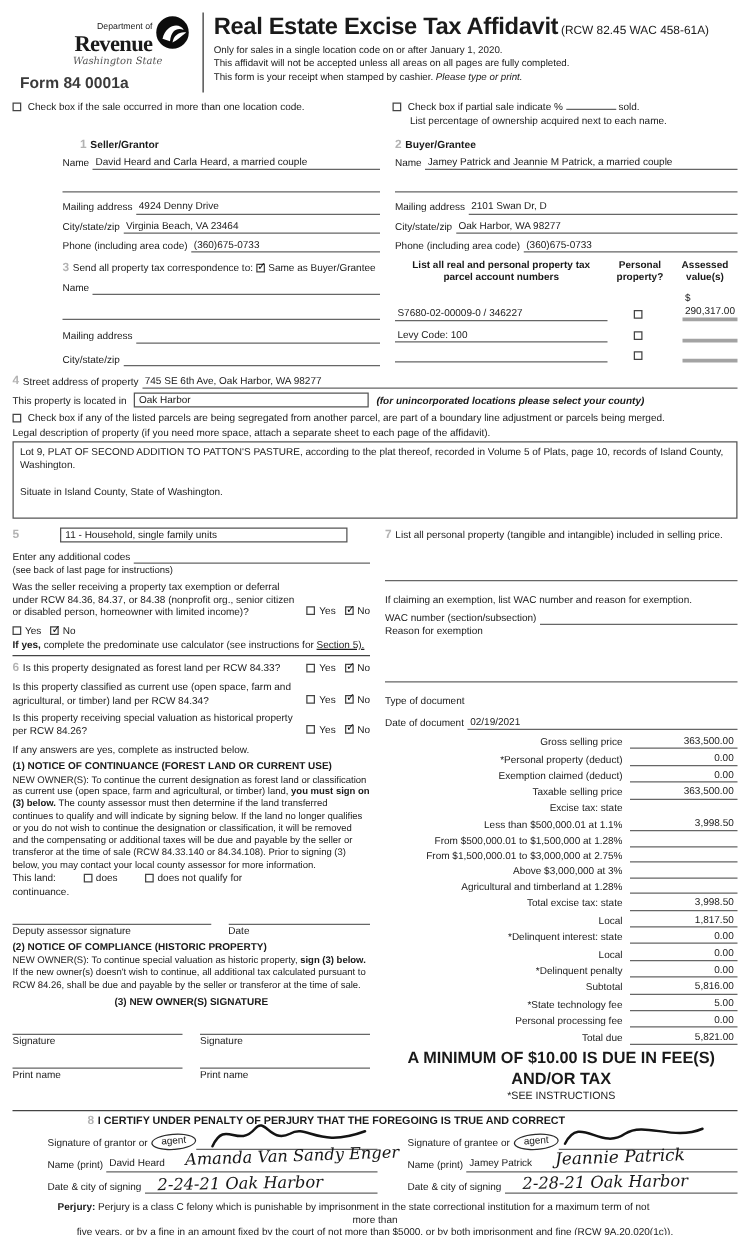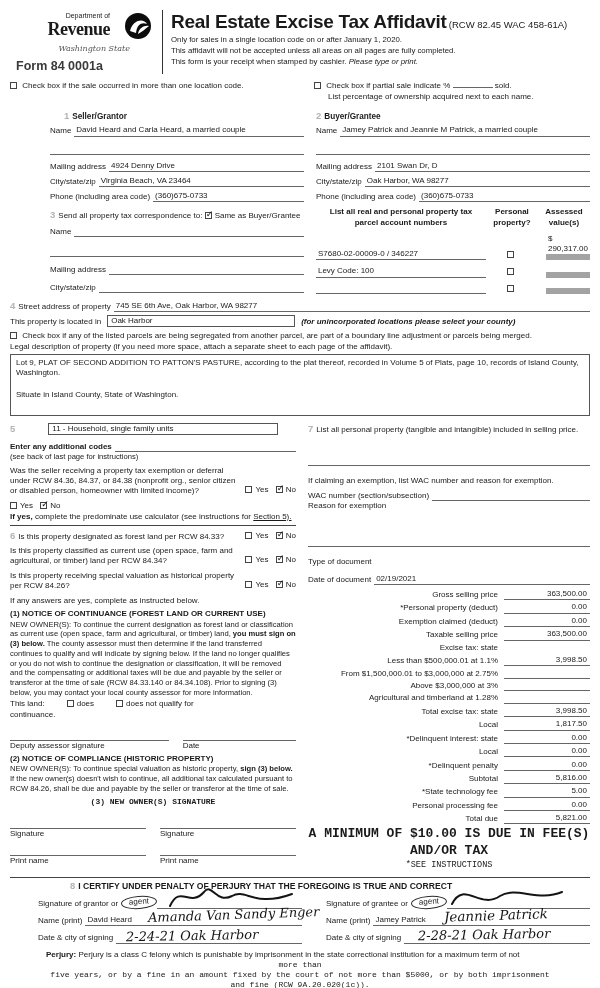--- a/index.html
+++ b/index.html
@@ -3,21 +3,21 @@
 <meta charset="utf-8">
 <style>
   * { box-sizing: border-box; margin: 0; padding: 0; }
   body { background:#e8e8e8; font-family:"Liberation Sans", sans-serif; }
   .page { position:relative; width:600px; height:988px; background:#ffffff; margin:0 auto;
           color:#1a1a1a; font-size:8px; line-height:1.28; padding:8px 10px; overflow:hidden; }
 
   
   .header { display:flex; align-items:flex-start; }
   .hdr-left { width:148px; padding-top:4px; }
-  .logo-row { display:flex; justify-content:flex-end; gap:14px; padding-right:6px; }
+  .logo-row { display:flex; align-items:flex-end; justify-content:flex-end; gap:2px; padding-right:6px; }
   .dept { font-size:7px; text-align:right; }
   .rev { font-family:"Liberation Serif", serif; font-weight:bold; font-size:18px; letter-spacing:-0.5px; line-height:0.9; }
   .wa-script { font-family:"DejaVu Serif", serif; font-style:italic; font-size:8px; color:#555; text-align:right; padding-right:28px; margin-top:1px; }
   .form-no { font-weight:bold; font-size:12.5px; color:#3a3a3a; margin-top:4px; padding-left:6px; }
   .hdr-div { border-left:1.5px solid #333; align-self:stretch; margin:2px 8px 0 4px; }
   .hdr-right { flex:1; padding-top:2px; }
   .title { font-size:19px; font-weight:bold; letter-spacing:-0.3px; }
   .title-rcw { font-size:9.5px; }
   .note { font-size:7.8px; margin-top:1px; }
 
@@ -33,40 +33,40 @@
   .cb { display:inline-block; width:7px; height:7px; border:1px solid #444; vertical-align:-1px; margin-right:3px;
         position:relative; background:#fff; flex:none; }
   .cb .tick { position:absolute; left:0px; top:-3px; font-size:9px; color:#111; line-height:1; }
 
   .cols { display:flex; gap:12px; }
   .colL { width:286px; }
   .colR { flex:1; }
   .prow { display:flex; align-items:flex-end; margin-top:6px; }
   .pc1 { width:170px; border-bottom:1px solid #666; padding:0 2px; min-height:9px; }
   .pc2 { width:52px; text-align:center; }
-  .pc3 { flex:1; border-bottom:6px solid #a3a3a3; padding:0 2px; min-height:9px; text-align:left; margin-left:8px; }
+  .pc3 { flex:1; border-bottom:3px solid #a3a3a3; padding:0 2px; min-height:9px; text-align:left; margin-left:8px; }
   .phead { display:flex; font-weight:bold; text-align:center; margin-top:5px; }
   .phead .h1 { width:170px; } .phead .h2 { width:52px; } .phead .h3 { flex:1; }
 
   .legalbox { border:1px solid #555; padding:3px 5px; min-height:62px; margin-top:1px; }
   .locbox { border:1px solid #555; width:188px; padding:0 3px; min-height:11px; display:inline-block; }
 
   
   .trow { display:flex; align-items:flex-end; margin-top:2.2px; }
   .tlbl { flex:1; text-align:right; padding-right:6px; white-space:nowrap; }
   .tval { width:86px; border-bottom:1px solid #666; text-align:right; padding:0 3px; min-height:9.5px; }
   .tval.noline { border-bottom:none; }
 
   .qrow { display:flex; align-items:flex-end; margin-top:4px; }
   .qtxt { flex:1; padding-right:4px; }
   .qyn { white-space:nowrap; padding-bottom:1px; }
 
   .hw { font-family:"DejaVu Serif", serif; font-style:italic; color:#161616; }
   .circle-word { display:inline-block; border:1.2px solid #2a2a2a; border-radius:50%; padding:0 7px 1px 7px; transform:rotate(-4deg); }
-  .center { text-align:center;font-family:Liberation Mono, monospace; }
+  .center { text-align:center; }
   .rule { border-top:1px solid #444; }
   .smallcap { font-size:7.6px; }
 </style>
 </head>
 <body>
 
 <div class="page">
 
   <div class="header">
     <div class="hdr-left">
@@ -236,21 +236,21 @@
       <div style="margin-top:12px;">Situate in Island County, State of Washington.</div>
     </div>
   </div>
 
   <div class="cols" style="margin-top:7px;">
     <div class="colL">
       <div style="display:flex; align-items:flex-start; gap:6px;">
         <span class="sec-num">5</span>
         <span class="locbox" style="width:230px; margin-left:24px;">11 - Household, single family units</span>
       </div>
-      <div class="f" style="margin-top:7px;font-weight:bold;">
+      <div class="f" style="margin-top:7px;">
         <span class="l">Enter any additional codes</span>
         <span class="u blank"></span>
       </div>
       <div class="smallcap">(see back of last page for instructions)</div>
 
       <div class="qrow">
         <span class="qtxt">Was the seller receiving a property tax exemption or deferral under RCW 84.36, 84.37, or 84.38 (nonprofit org., senior citizen or disabled person, homeowner with limited income)?</span>
         <span class="qyn">
           <span class="cb"></span><span>Yes</span>
           <span class="cb" style="margin-left:5px;"><span class="tick">✓</span></span><span>No</span>
@@ -377,20 +377,24 @@
             <span class="tlbl">Taxable selling price</span>
             <span class="tval">363,500.00</span>
           </div>
         <div class="trow">
             <span class="tlbl">Excise tax: state</span>
             <span class="tval noline"></span>
           </div>
         <div class="trow">
             <span class="tlbl">Less than $500,000.01 at 1.1%</span>
             <span class="tval">3,998.50</span>
+          </div>
+        <div class="trow">
+            <span class="tlbl">From $500,000.01 to $1,500,000 at 1.28%</span>
+            <span class="tval"></span>
           </div>
         <div class="trow">
             <span class="tlbl">From $1,500,000.01 to $3,000,000 at 2.75%</span>
             <span class="tval"></span>
           </div>
         <div class="trow">
             <span class="tlbl">Above $3,000,000 at 3%</span>
             <span class="tval"></span>
           </div>
         <div class="trow">

